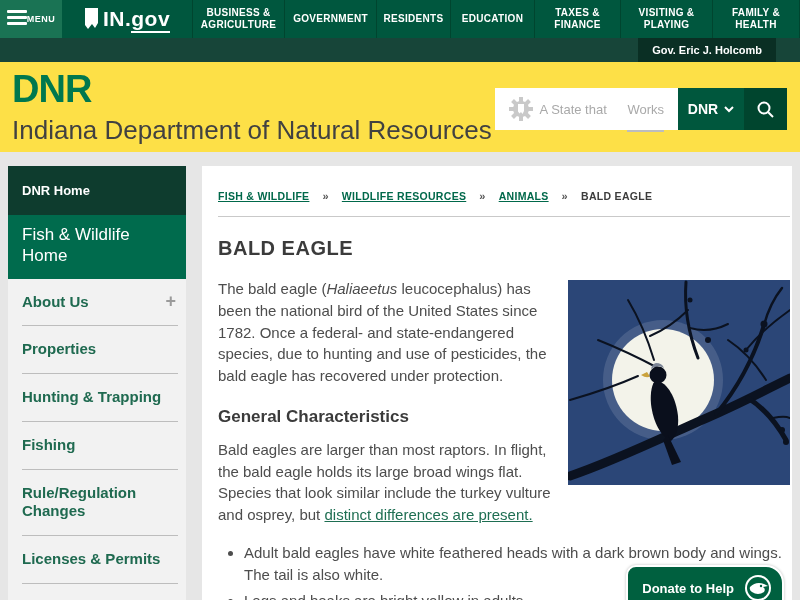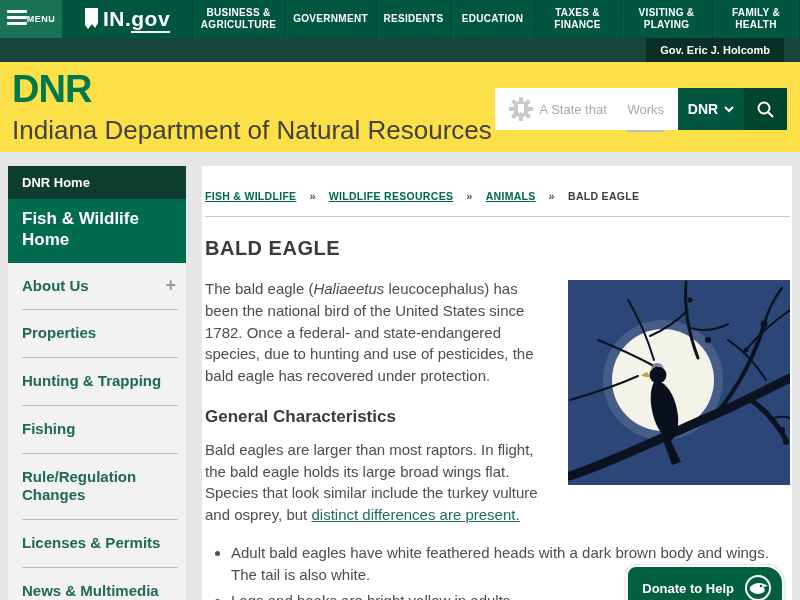--- a/index.html
+++ b/index.html
@@ -17,43 +17,43 @@
   .logo-box svg { display:block; }
   .logo-text { font-size:21px; font-weight:bold; letter-spacing:.5px; }
   .logo-text .gov-part { border-bottom:2px solid #fff; padding-bottom:1px; }
   .topnav { display:flex; flex:1; }
   .nav-item { display:flex; align-items:center; justify-content:center; text-align:center; color:#fff; font-size:10px; font-weight:bold; letter-spacing:.3px; line-height:1.2; padding:0 4px; border-left:1px solid #00452f; cursor:pointer; }
   .nav-item:last-child { border-right:1px solid #00452f; }
   .w92{width:92px;} .w74{width:74px;} .w84{width:84px;} .w86{width:86px;} .w88{width:88px;}
 
   
   .govbar { height:24px; background:#174539; display:flex; justify-content:flex-end; align-items:stretch; }
-  .gov-chip { background:#0a2f24; color:#fff; font-size:11px; font-weight:bold; display:flex; align-items:center; padding:0 14px; margin-right:16px; cursor:pointer; }
+  .gov-chip { background:#0a2f24; color:#fff; font-size:11px; font-weight:bold; display:flex; align-items:center; padding:0 14px; margin-right:24px; cursor:pointer; }
 
   
   .agency { height:90px; background:#fde047; position:relative; }
   .agency-left { position:absolute; left:12px; top:8px; }
   .agency-acronym { color:#00784e; font-size:38px; font-weight:800; letter-spacing:-1px; line-height:1; }
   .agency-name { color:#414141; font-size:26px; margin-top:7px; }
   .agency-right { position:absolute; right:13px; top:26px; display:flex; height:42px; }
   .state-badge { background:#fff; display:flex; align-items:center; gap:7px; padding:0 14px; color:#a9a9a9; font-size:13px; cursor:pointer; }
   .state-badge .works-underline { border-bottom:2px solid #bdbdbd; padding-bottom:13px;margin-left:17px; }
   .dnr-dd { width:66px; background:#00573d; color:#fff; font-size:14px; font-weight:bold; display:flex; align-items:center; justify-content:center; gap:6px; cursor:pointer; }
   .search-btn { width:43px; background:#00452e; display:flex; align-items:center; justify-content:center; cursor:pointer; }
 
   
   .page-body { display:flex; padding:14px 8px 0 8px; height:448px; }
   .sidebar { width:178px; flex:0 0 178px; background:#f2f2f2; }
-  .side-dnr-home { background:#0e3c2e; color:#fff; font-size:13px; font-weight:bold; padding:9px 14px; cursor:pointer; }
-  .side-fw-home { background:#006b4d; color:#fff; font-size:17px; font-weight:bold; line-height:1.25; padding:9px 14px 12px 14px; cursor:pointer; }
+  .side-dnr-home { background:#0e3c2e; color:#fff; font-size:13px; font-weight:bold; padding:17px 14px; cursor:pointer; }
+  .side-fw-home { background:#006b4d; color:#fff; font-size:17px; font-weight:normal; line-height:1.25; padding:9px 14px 12px 14px; cursor:pointer; }
   .side-list { list-style:none; }
   .side-list li { margin:0 8px 0 14px; padding:14px 0; border-bottom:1px solid #bdbdbd; color:#1f6a50; font-size:15px; font-weight:bold; line-height:1.25; display:flex; justify-content:space-between; align-items:flex-start; cursor:pointer; }
   .plus { color:#9a9a9a; font-size:18px; font-weight:bold; line-height:.9; padding-right:2px; }
 
-  .main { flex:1; background:#fff; margin-left:16px; padding:24px 2px 0 3px; position:relative; }
+  .main { flex:1; background:#fff; margin-left:16px; padding:24px 2px 0 16px; position:relative; }
   .crumbs { display:flex; align-items:center; gap:13px; font-size:10.5px; font-weight:bold; letter-spacing:.3px; }
   .crumbs a { color:#00684a; text-decoration:underline; cursor:pointer; }
   .crumb-sep { color:#555; font-size:11px; }
   .crumb-current { color:#3c3c3c; }
   .crumb-rule { border:none; border-top:1px solid #c9c9c9; margin:14px 0 0 0; }
 
   .page-title { color:#3b3b3b; font-size:20px; font-weight:800; letter-spacing:.5px; margin:20px 0 18px 0; }
   .eagle-photo { float:right; width:222px; height:205px; margin:2px 0 14px 14px; display:block; }
   .body-text { color:#4d4d4d; font-size:15px; line-height:1.45; margin-bottom:16px; max-width:560px; }
   .body-text i { font-style:italic; }

